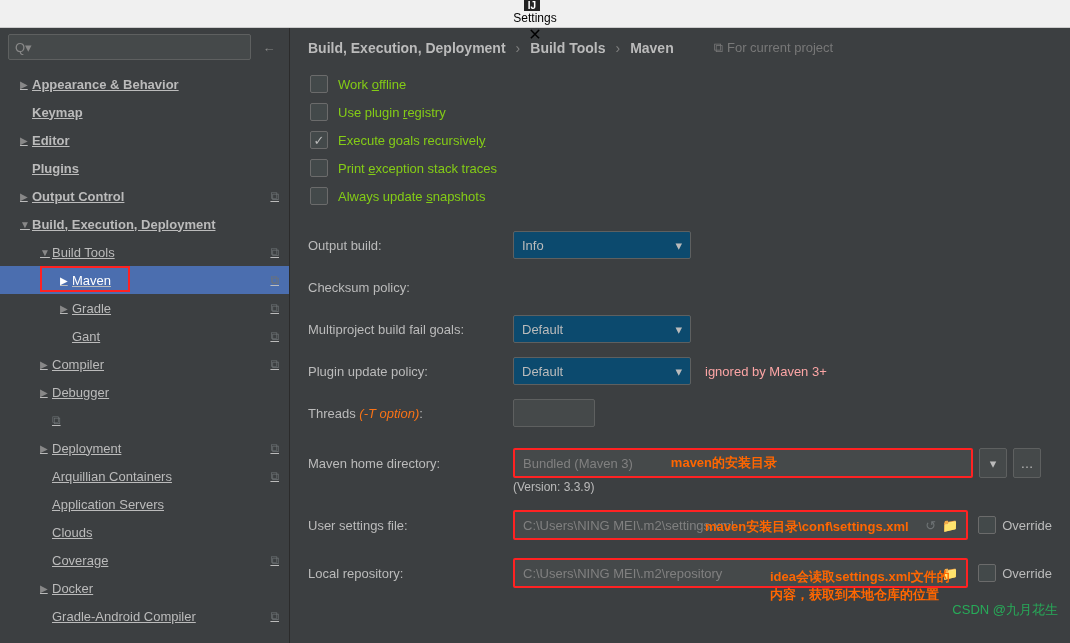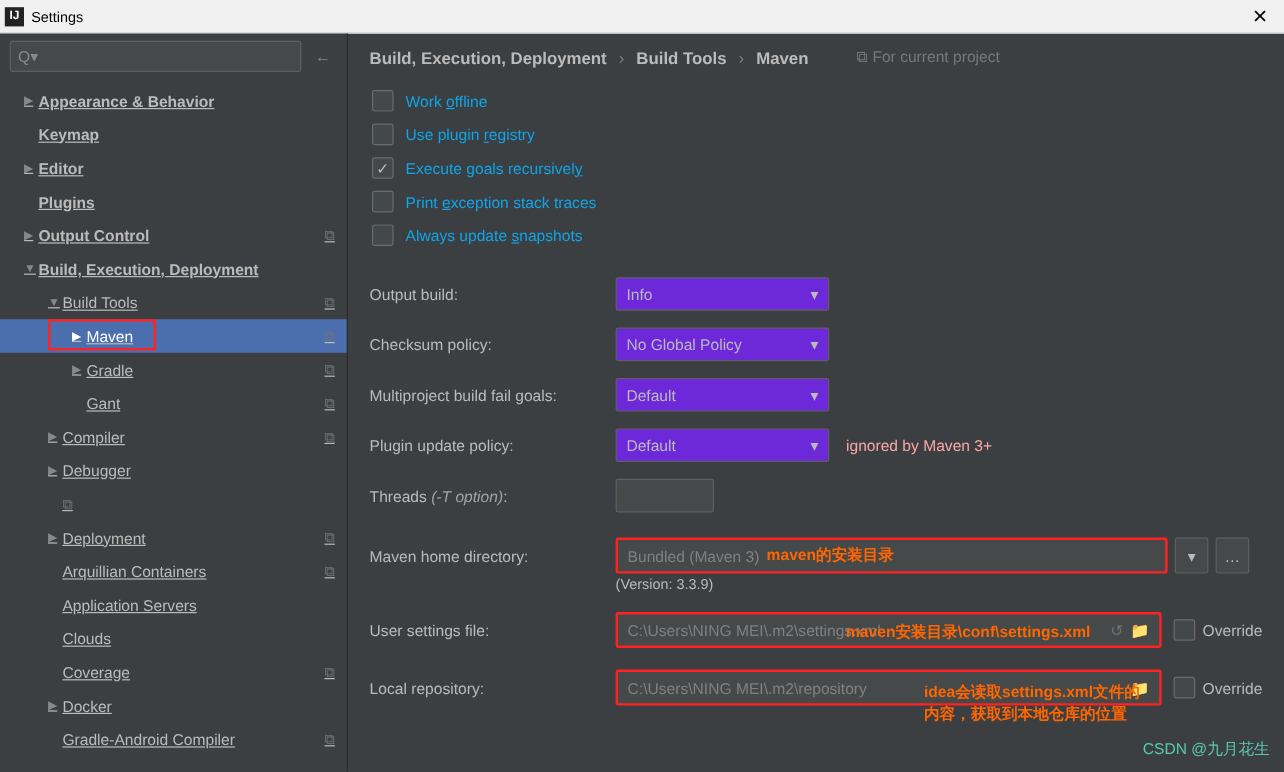--- a/index.html
+++ b/index.html
@@ -1,17 +1,17 @@
 <!DOCTYPE html>
 <html><head>
 <meta charset="utf-8">
 <style>
 * { margin: 0; padding: 0; box-sizing: border-box; }
 body { font-family: "Segoe UI", Arial, sans-serif; font-size: 13px; background: #3c3f41; color: #bbbbbb; width: 1070px; height: 643px; overflow: hidden; }
-.titlebar { background: #f0f0f0; height: 28px; display: flex; align-items: center; padding: 0 4px; border-bottom: 1px solid #ccc; }
+.titlebar { background: #f0f0f0; height: 28px; display: flex; align-items: center; padding: 0 4px; border-bottom: 1px solid #ccc; flex-direction: column; }
 .titlebar-icon { width: 16px; height: 16px; background: #222; color: #fff; display: flex; align-items: center; justify-content: center; font-size: 10px; font-weight: bold; margin-right: 6px; }
 .titlebar-title { color: #000; flex: 1; font-size: 12px; }
 .titlebar-close { color: #000; font-size: 16px; width: 32px; text-align: center; cursor: pointer; }
 .content { display: flex; height: calc(100% - 28px); }
 .sidebar { width: 290px; background: #3c3f41; border-right: 1px solid #2b2b2b; display: flex; flex-direction: column; }
 .search-row { display: flex; align-items: center; padding: 6px 8px; }
 .search-box { flex: 1; background: #45494a; border: 1px solid #5e6060; height: 26px; display: flex; align-items: center; padding: 0 6px; color: #888; border-radius: 2px; }
 .search-icon { margin-right: 4px; }
 .sidebar-back { width: 24px; height: 24px; margin-left: 6px; display: flex; align-items: center; justify-content: center; color: #888; }
 .tree { flex: 1; overflow: auto; padding-top: 4px; text-decoration: underline; }
@@ -32,43 +32,43 @@
 .red-box { position: absolute; left: 40px; top: 0; height: 26px; width: 90px; border: 2px solid #ff2222; pointer-events: none; }
 .main { flex: 1; padding: 12px 18px; overflow: hidden; position: relative; }
 .breadcrumb { display: flex; align-items: center; gap: 10px; margin-bottom: 14px; }
 .bc { color: #bbbbbb; font-weight: bold; font-size: 14px; }
 .bc.sep { color: #808080; font-weight: normal; }
 .bc.proj { color: #787878; font-weight: normal; font-size: 13px; margin-left: 30px; }
 .bc-icon { color: #787878; margin-right: 4px; }
 .check-row { display: flex; align-items: center; height: 28px; padding-left: 2px; }
 .checkbox { width: 18px; height: 18px; border: 1px solid #6b6b6b; border-radius: 2px; margin-right: 10px; display: flex; align-items: center; justify-content: center; background: #43494a; }
 .checkbox.checked::after { content: "✓"; color: #bbbbbb; font-size: 13px; }
-.check-label { color: #0ea5e9; }
+.check-label { color: #84cc16; }
 .check-label u { text-decoration: underline; }
 .form { margin-top: 14px; }
 .form-row { display: flex; align-items: center; min-height: 42px; }
 .form-label { width: 205px; color: #bbbbbb; }
-.form-label i { font-style: italic; color: #a3a3a3; }
-.select { background: #6d28d9; border: 1px solid #5e6060; height: 28px; width: 178px; display: flex; align-items: center; padding: 0 8px; color: #bbbbbb; border-radius: 2px; position: relative; }
+.form-label i { font-style: italic; color: #f97316; }
+.select { background: #0c4a6e; border: 1px solid #5e6060; height: 28px; width: 178px; display: flex; align-items: center; padding: 0 8px; color: #bbbbbb; border-radius: 2px; position: relative; }
 .select::after { content: "▾"; position: absolute; right: 8px; color: #bbbbbb; }
 .hint { margin-left: 14px; color: #fca5a5; }
 .input-small { background: #45494a; border: 1px solid #5e6060; height: 28px; width: 82px; border-radius: 2px; }
 .path-row { display: flex; align-items: center; min-height: 42px; position: relative; }
 .path-input { background: #45494a; border: 1px solid #5e6060; height: 30px; flex: 1; display: flex; align-items: center; padding: 0 8px; color: #808080; border-radius: 2px; position: relative; min-width: 0; }
 .path-input.wide { max-width: 460px; }
 .path-dd { width: 28px; height: 30px; background: #45494a; border: 1px solid #5e6060; margin-left: 6px; display: flex; align-items: center; justify-content: center; border-radius: 2px; }
 .path-btn { width: 28px; height: 30px; background: #45494a; border: 1px solid #5e6060; margin-left: 6px; display: flex; align-items: center; justify-content: center; border-radius: 2px; color: #bbb; }
 .annotation { color: #ff6600; font-weight: bold; font-size: 13px; position: absolute; pointer-events: none; z-index: 10; }
-.red-outline { border: 2px solid #ff2222 !important; }
+.red-outline { border: 2px solid #ff2222 !important; gap: 32px; }
 .folder-icon { position: absolute; right: 8px; color: #6e7375; }
 .history-icon { position: absolute; right: 30px; color: #6e7375; }
 .override { display: flex; align-items: center; margin-left: 10px; }
 .override .checkbox { margin-right: 6px; }
 .version-row { padding-left: 205px; color: #bbbbbb; font-size: 12px; margin-top: -4px; margin-bottom: 10px; }
-.watermark { position: absolute; bottom: 10px; right: 12px; color: #5eead4; font-size: 13px; opacity: 0.8; }
+.watermark { position: absolute; bottom: 24px; right: 12px; color: #22c55e; font-size: 13px; opacity: 0.8; }
 .ann-multi { position: absolute; color: #ff6600; font-weight: bold; font-size: 13px; line-height: 1.4; pointer-events:none; z-index: 10; }
 </style>
 </head>
 <body>
 
 <div class="titlebar">
   <div class="titlebar-icon">IJ</div>
   <div class="titlebar-title">Settings</div>
   <div class="titlebar-close">✕</div>
 </div>
@@ -207,21 +207,20 @@
         <span class="check-label">Always update <u>s</u>napshots</span>
       </div>
 
     <div class="form">
       <div class="form-row">
         <div class="form-label">Output build:</div>
         <div class="select">Info</div>
       </div>
       <div class="form-row">
         <div class="form-label">Checksum policy:</div>
-        <div class="select">No Global Policy</div>
       </div>
       <div class="form-row">
         <div class="form-label">Multiproject build fail goals:</div>
         <div class="select">Default</div>
       </div>
       <div class="form-row">
         <div class="form-label">Plugin update policy:</div>
         <div class="select">Default</div>
         <div class="hint">ignored by Maven 3+</div>
       </div>

